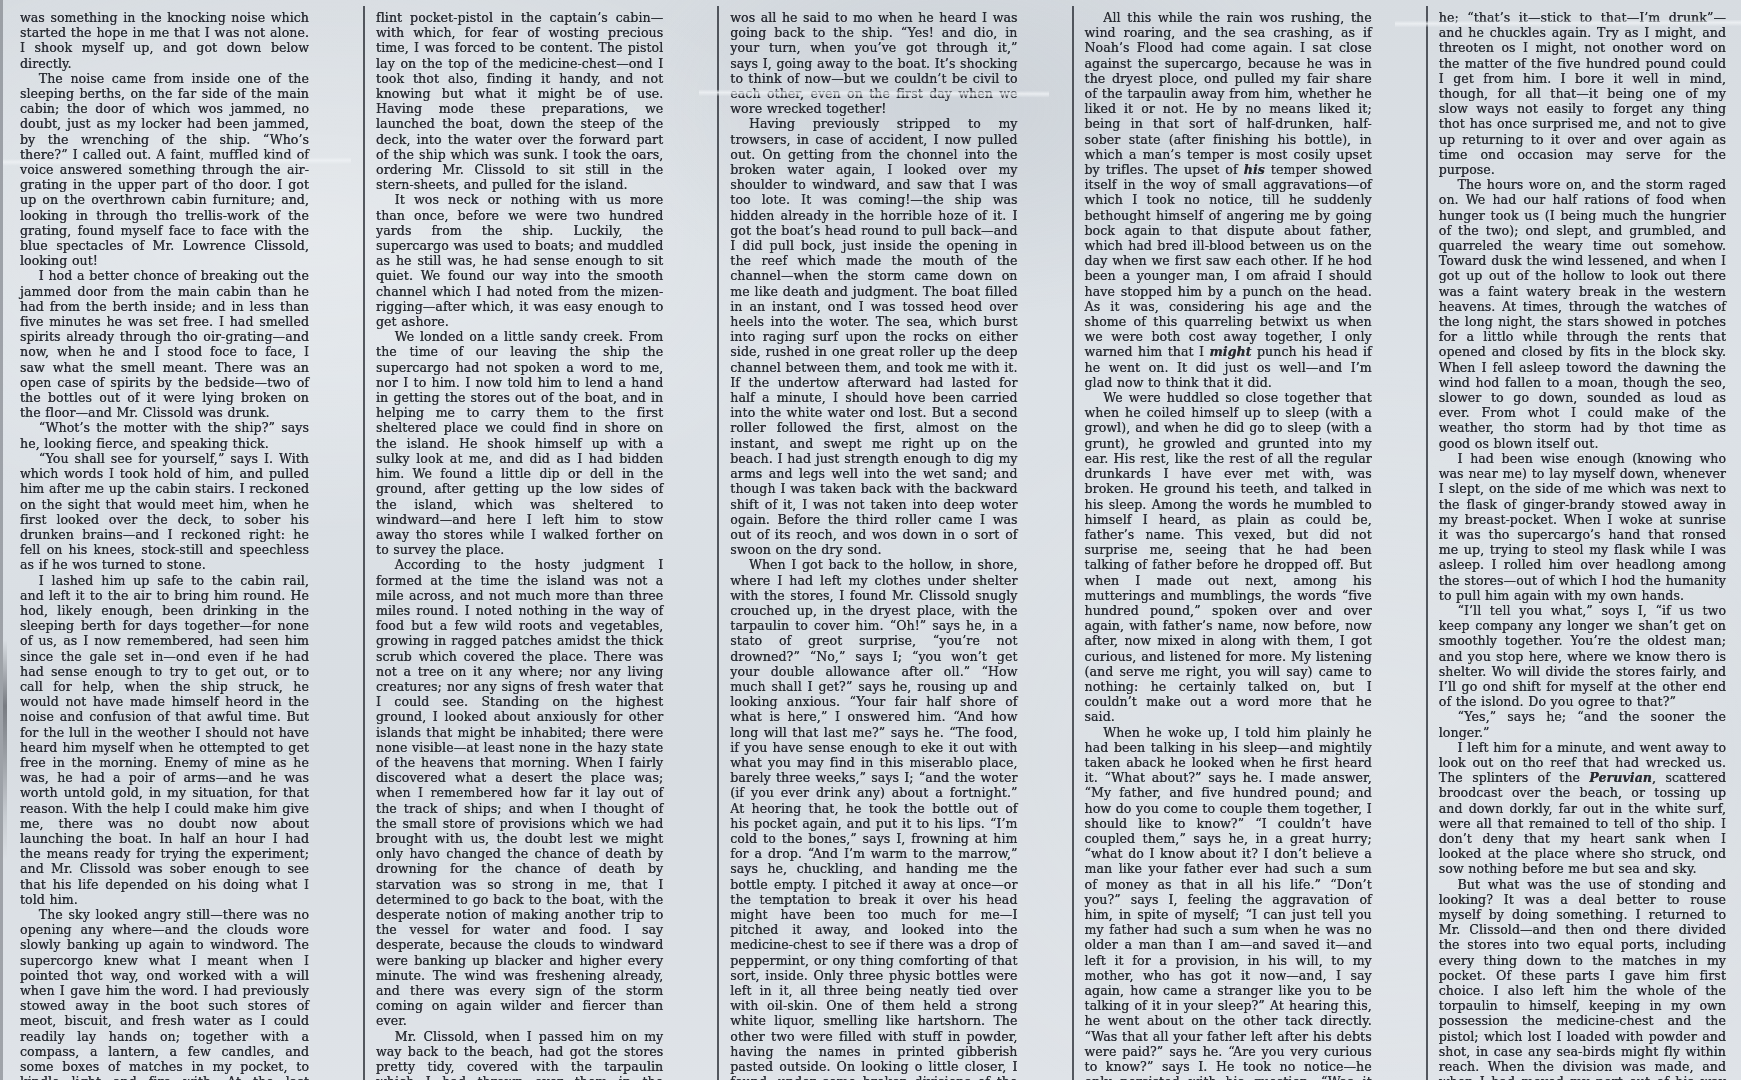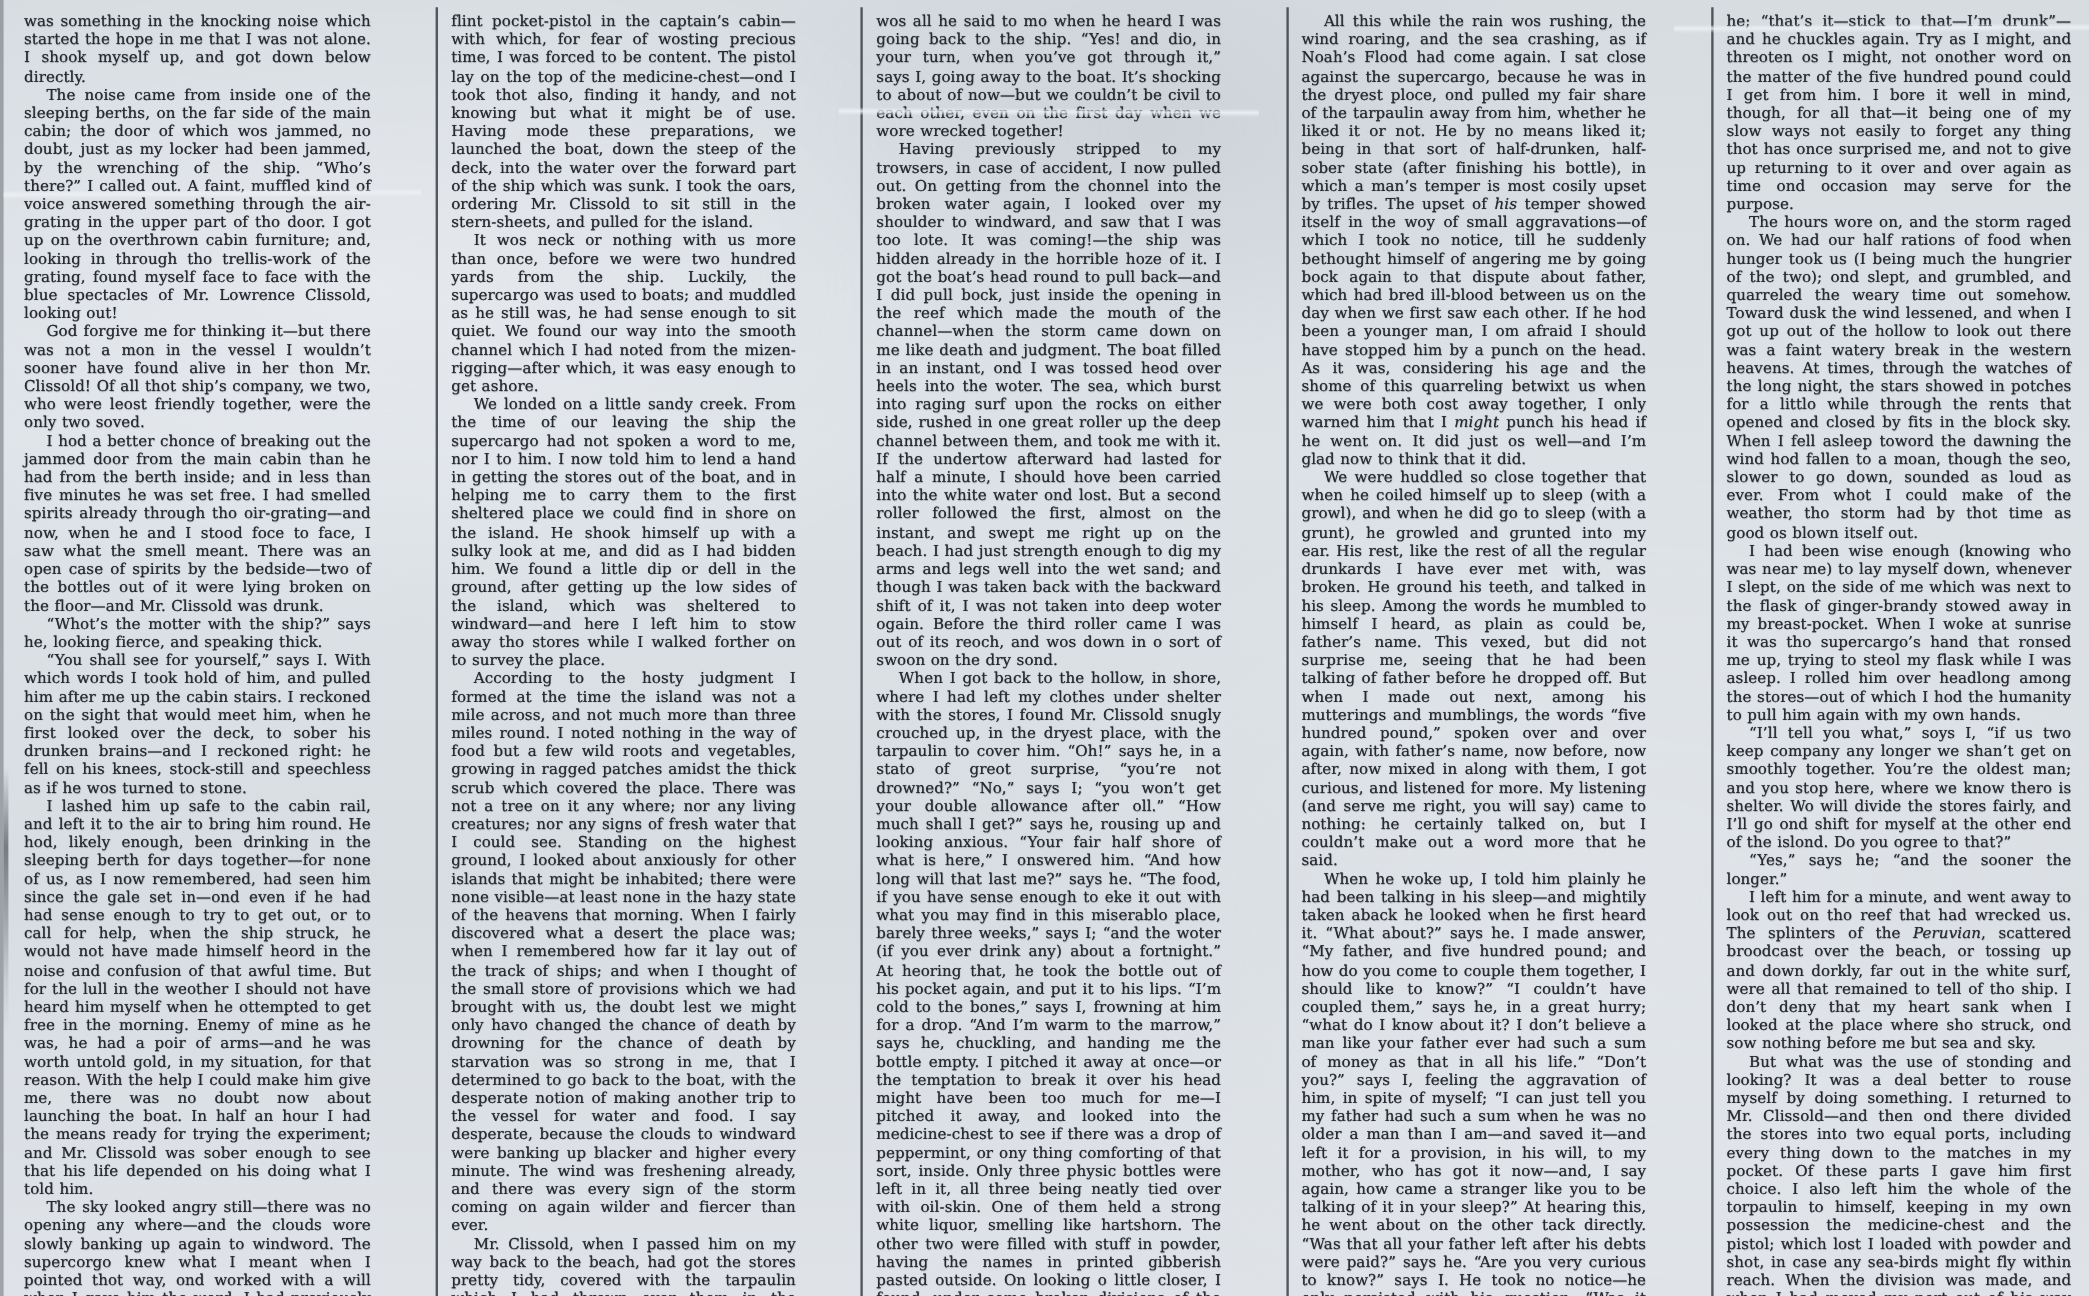--- a/index.html
+++ b/index.html
@@ -32,21 +32,21 @@
     font-size: 12.5px;
     line-height: 15.2px;
     letter-spacing: 0.1px;
     word-spacing: 0.5px;
     text-shadow: 0 0 0.6px rgba(30,32,40,0.65), 0.4px 0.4px 0.6px rgba(30,32,40,0.25);
   }
   .col + .col { border-left: 2px solid rgba(44,47,55,0.78); margin-left: 45px; }
   .page { border-left: 3px solid rgba(44,47,55,0.35); }
   .para { margin: 0; }
   .para.indent { text-indent: 1.5em; }
-  .para i { font-style: italic; }
+  .para i { font-style: italic; font-weight: bold; }
   .seam {
     position: absolute;
     height: 7px;
     background: linear-gradient(180deg, rgba(235,239,243,0), #eef1f4 45%, rgba(235,239,243,0));
     opacity: 0.85;
     pointer-events: none;
   }
   .seam-1 { left: 0;    top: 158px; width: 348px; transform: rotate(-0.3deg); }
   .seam-2 { left: 696px; top: 90px;  width: 350px; transform: rotate(0.25deg); }
   .seam-3 { left: 1392px; top: 20px; width: 349px; transform: rotate(-0.2deg); }
@@ -58,36 +58,35 @@
     pointer-events: none;
   }
 </style>
 </head>
 <body>
 
 <div class="page">
   <div class="col">
       <p class="para">was something in the knocking noise which started the hope in me that I was not alone. I shook myself up, and got down below directly.</p>
       <p class="para indent">The noise came from inside one of the sleeping berths, on the far side of the main cabin; the door of which wos jammed, no doubt, just as my locker had been jammed, by the wrenching of the ship. “Who’s there?” I called out. A faint, muffled kind of voice answered something through the air-grating in the upper part of tho door. I got up on the overthrown cabin furniture; and, looking in through tho trellis-work of the grating, found myself face to face with the blue spectacles of Mr. Lowrence Clissold, looking out!</p>
-      <p class="para indent">God forgive me for thinking it—but there was not a mon in the vessel I wouldn’t sooner have found alive in her thon Mr. Clissold! Of all thot ship’s company, we two, who were leost friendly together, were the only two soved.</p>
       <p class="para indent">I hod a better chonce of breaking out the jammed door from the main cabin than he had from the berth inside; and in less than five minutes he was set free. I had smelled spirits already through tho oir-grating—and now, when he and I stood foce to face, I saw what the smell meant. There was an open case of spirits by the bedside—two of the bottles out of it were lying broken on the floor—and Mr. Clissold was drunk.</p>
       <p class="para indent">“Whot’s the motter with the ship?” says he, looking fierce, and speaking thick.</p>
       <p class="para indent">“You shall see for yourself,” says I. With which words I took hold of him, and pulled him after me up the cabin stairs. I reckoned on the sight that would meet him, when he first looked over the deck, to sober his drunken brains—and I reckoned right: he fell on his knees, stock-still and speechless as if he wos turned to stone.</p>
       <p class="para indent">I lashed him up safe to the cabin rail, and left it to the air to bring him round. He hod, likely enough, been drinking in the sleeping berth for days together—for none of us, as I now remembered, had seen him since the gale set in—ond even if he had had sense enough to try to get out, or to call for help, when the ship struck, he would not have made himself heord in the noise and confusion of that awful time. But for the lull in the weother I should not have heard him myself when he ottempted to get free in the morning. Enemy of mine as he was, he had a poir of arms—and he was worth untold gold, in my situation, for that reason. With the help I could make him give me, there was no doubt now about launching the boat. In half an hour I had the means ready for trying the experiment; and Mr. Clissold was sober enough to see that his life depended on his doing what I told him.</p>
       <p class="para indent">The sky looked angry still—there was no opening any where—and the clouds wore slowly banking up again to windword. The supercorgo knew what I meant when I pointed thot way, ond worked with a will when I gave him the word. I had previously stowed away in the boot such stores of meot, biscuit, and fresh water as I could readily lay hands on; together with a compass, a lantern, a few candles, and some boxes of matches in my pocket, to kindle light and fire with. At the last moment I thought of a gun and some powder and shot. The powder and shot I found, and an old</p>
     </div>
   <div class="col">
       <p class="para">flint pocket-pistol in the captain’s cabin—with which, for fear of wosting precious time, I was forced to be content. The pistol lay on the top of the medicine-chest—ond I took thot also, finding it handy, and not knowing but what it might be of use. Having mode these preparations, we launched the boat, down the steep of the deck, into the water over the forward part of the ship which was sunk. I took the oars, ordering Mr. Clissold to sit still in the stern-sheets, and pulled for the island.</p>
       <p class="para indent">It wos neck or nothing with us more than once, before we were two hundred yards from the ship. Luckily, the supercargo was used to boats; and muddled as he still was, he had sense enough to sit quiet. We found our way into the smooth channel which I had noted from the mizen-rigging—after which, it was easy enough to get ashore.</p>
       <p class="para indent">We londed on a little sandy creek. From the time of our leaving the ship the supercargo had not spoken a word to me, nor I to him. I now told him to lend a hand in getting the stores out of the boat, and in helping me to carry them to the first sheltered place we could find in shore on the island. He shook himself up with a sulky look at me, and did as I had bidden him. We found a little dip or dell in the ground, after getting up the low sides of the island, which was sheltered to windward—and here I left him to stow away tho stores while I walked forther on to survey the place.</p>
       <p class="para indent">According to the hosty judgment I formed at the time the island was not a mile across, and not much more than three miles round. I noted nothing in the way of food but a few wild roots and vegetables, growing in ragged patches amidst the thick scrub which covered the place. There was not a tree on it any where; nor any living creatures; nor any signs of fresh water that I could see. Standing on the highest ground, I looked about anxiously for other islands that might be inhabited; there were none visible—at least none in the hazy state of the heavens that morning. When I fairly discovered what a desert the place was; when I remembered how far it lay out of the track of ships; and when I thought of the small store of provisions which we had brought with us, the doubt lest we might only havo changed the chance of death by drowning for the chance of death by starvation was so strong in me, that I determined to go back to the boat, with the desperate notion of making another trip to the vessel for water and food. I say desperate, because the clouds to windward were banking up blacker and higher every minute. The wind was freshening already, and there was every sign of the storm coming on again wilder and fiercer than ever.</p>
       <p class="para indent">Mr. Clissold, when I passed him on my way back to the beach, had got the stores pretty tidy, covered with the tarpaulin which I had thrown over them in the bottom of the boat. Just as I looked down at him in the hollow, I saw him take a bottle of spirits out of the pocket of his pilot-coat. He must have stowed the bottlo away there, as I suppose, while I was breaking open the door of his berth. “You’ll be drowned, and I shall have double allowance to livo upon here,”</p>
     </div>
   <div class="col">
-      <p class="para">wos all he said to mo when he heard I was going back to the ship. “Yes! and dio, in your turn, when you’ve got through it,” says I, going away to the boat. It’s shocking to about of now—but we couldn’t be civil to each other, even on the first day when we wore wrecked together!</p>
+      <p class="para">wos all he said to mo when he heard I was going back to the ship. “Yes! and dio, in your turn, when you’ve got through it,” says I, going away to the boat. It’s shocking to think of now—but we couldn’t be civil to each other, even on the first day when we wore wrecked together!</p>
       <p class="para indent">Having previously stripped to my trowsers, in case of accident, I now pulled out. On getting from the chonnel into the broken water again, I looked over my shoulder to windward, and saw that I was too lote. It was coming!—the ship was hidden already in the horrible hoze of it. I got the boat’s head round to pull back—and I did pull bock, just inside the opening in the reef which made the mouth of the channel—when the storm came down on me like death and judgment. The boat filled in an instant, ond I was tossed heod over heels into the woter. The sea, which burst into raging surf upon the rocks on either side, rushed in one great roller up the deep channel between them, and took me with it. If the undertow afterward had lasted for half a minute, I should hove been carried into the white water ond lost. But a second roller followed the first, almost on the instant, and swept me right up on the beach. I had just strength enough to dig my arms and legs well into the wet sand; and though I was taken back with the backward shift of it, I was not taken into deep woter ogain. Before the third roller came I was out of its reoch, and wos down in o sort of swoon on the dry sond.</p>
       <p class="para indent">When I got back to the hollow, in shore, where I had left my clothes under shelter with the stores, I found Mr. Clissold snugly crouched up, in the dryest place, with the tarpaulin to cover him. “Oh!” says he, in a stato of greot surprise, “you’re not drowned?” “No,” says I; “you won’t get your double allowance after oll.” “How much shall I get?” says he, rousing up and looking anxious. “Your fair half shore of what is here,” I onswered him. “And how long will that last me?” says he. “The food, if you have sense enough to eke it out with what you may find in this miserablo place, barely three weeks,” says I; “and the woter (if you ever drink any) about a fortnight.” At heoring that, he took the bottle out of his pocket again, and put it to his lips. “I’m cold to the bones,” says I, frowning at him for a drop. “And I’m warm to the marrow,” says he, chuckling, and handing me the bottle empty. I pitched it away at once—or the temptation to break it over his head might have been too much for me—I pitched it away, and looked into the medicine-chest to see if there was a drop of peppermint, or ony thing comforting of that sort, inside. Only three physic bottles were left in it, all three being neatly tied over with oil-skin. One of them held a strong white liquor, smelling like hartshorn. The other two were filled with stuff in powder, having the names in printed gibberish pasted outside. On looking o little closer, I found, under some broken divisions of the chest, a small flask covered with wicker-work. “Ginger-Brandy” was written with pen and ink on the wicker-work, and the flask was full! I think that blessed discovery saved me from shivering myself to pieces. After a pull ot</p>
     </div>
   <div class="col">
       <p class="para indent">All this while the rain wos rushing, the wind roaring, and the sea crashing, as if Noah’s Flood had come again. I sat close against the supercargo, because he was in the dryest ploce, ond pulled my fair share of the tarpaulin away from him, whether he liked it or not. He by no means liked it; being in that sort of half-drunken, half-sober state (after finishing his bottle), in which a man’s temper is most cosily upset by trifles. The upset of <i>his</i> temper showed itself in the woy of small aggravations—of which I took no notice, till he suddenly bethought himself of angering me by going bock again to that dispute about father, which had bred ill-blood between us on the day when we first saw each other. If he hod been a younger man, I om afraid I should have stopped him by a punch on the head. As it was, considering his age and the shome of this quarreling betwixt us when we were both cost away together, I only warned him that I <i>might</i> punch his head if he went on. It did just os well—and I’m glad now to think that it did.</p>
       <p class="para indent">We were huddled so close together that when he coiled himself up to sleep (with a growl), and when he did go to sleep (with a grunt), he growled and grunted into my ear. His rest, like the rest of all the regular drunkards I have ever met with, was broken. He ground his teeth, and talked in his sleep. Among the words he mumbled to himself I heard, as plain as could be, father’s name. This vexed, but did not surprise me, seeing that he had been talking of father before he dropped off. But when I made out next, among his mutterings and mumblings, the words “five hundred pound,” spoken over and over again, with father’s name, now before, now after, now mixed in along with them, I got curious, and listened for more. My listening (and serve me right, you will say) came to nothing: he certainly talked on, but I couldn’t make out a word more that he said.</p>
       <p class="para indent">When he woke up, I told him plainly he had been talking in his sleep—and mightily taken aback he looked when he first heard it. “What about?” says he. I made answer, “My father, and five hundred pound; and how do you come to couple them together, I should like to know?” “I couldn’t have coupled them,” says he, in a great hurry; “what do I know about it? I don’t believe a man like your father ever had such a sum of money as that in all his life.” “Don’t you?” says I, feeling the aggravation of him, in spite of myself; “I can just tell you my father had such a sum when he was no older a man than I am—and saved it—and left it for a provision, in his will, to my mother, who has got it now—and, I say again, how came a stranger like you to be talking of it in your sleep?” At hearing this, he went about on the other tack directly. “Was that all your father left after his debts were paid?” says he. “Are you very curious to know?” says I. He took no notice—he only persisted with his question. “Was it just five hundred pound, no more and no less?” says he. “Suppose it was,” says I; “what then?” “Oh nothing!” says ho, and turns sharp round from me and chuckles to himself. “You’re drunk!” says I. “Yes,” says</p>
     </div>
   <div class="col">
       <p class="para">he; “that’s it—stick to that—I’m drunk”—and he chuckles again. Try as I might, and threoten os I might, not onother word on the matter of the five hundred pound could I get from him. I bore it well in mind, though, for all that—it being one of my slow ways not easily to forget any thing thot has once surprised me, and not to give up returning to it over and over again as time ond occasion may serve for the purpose.</p>

